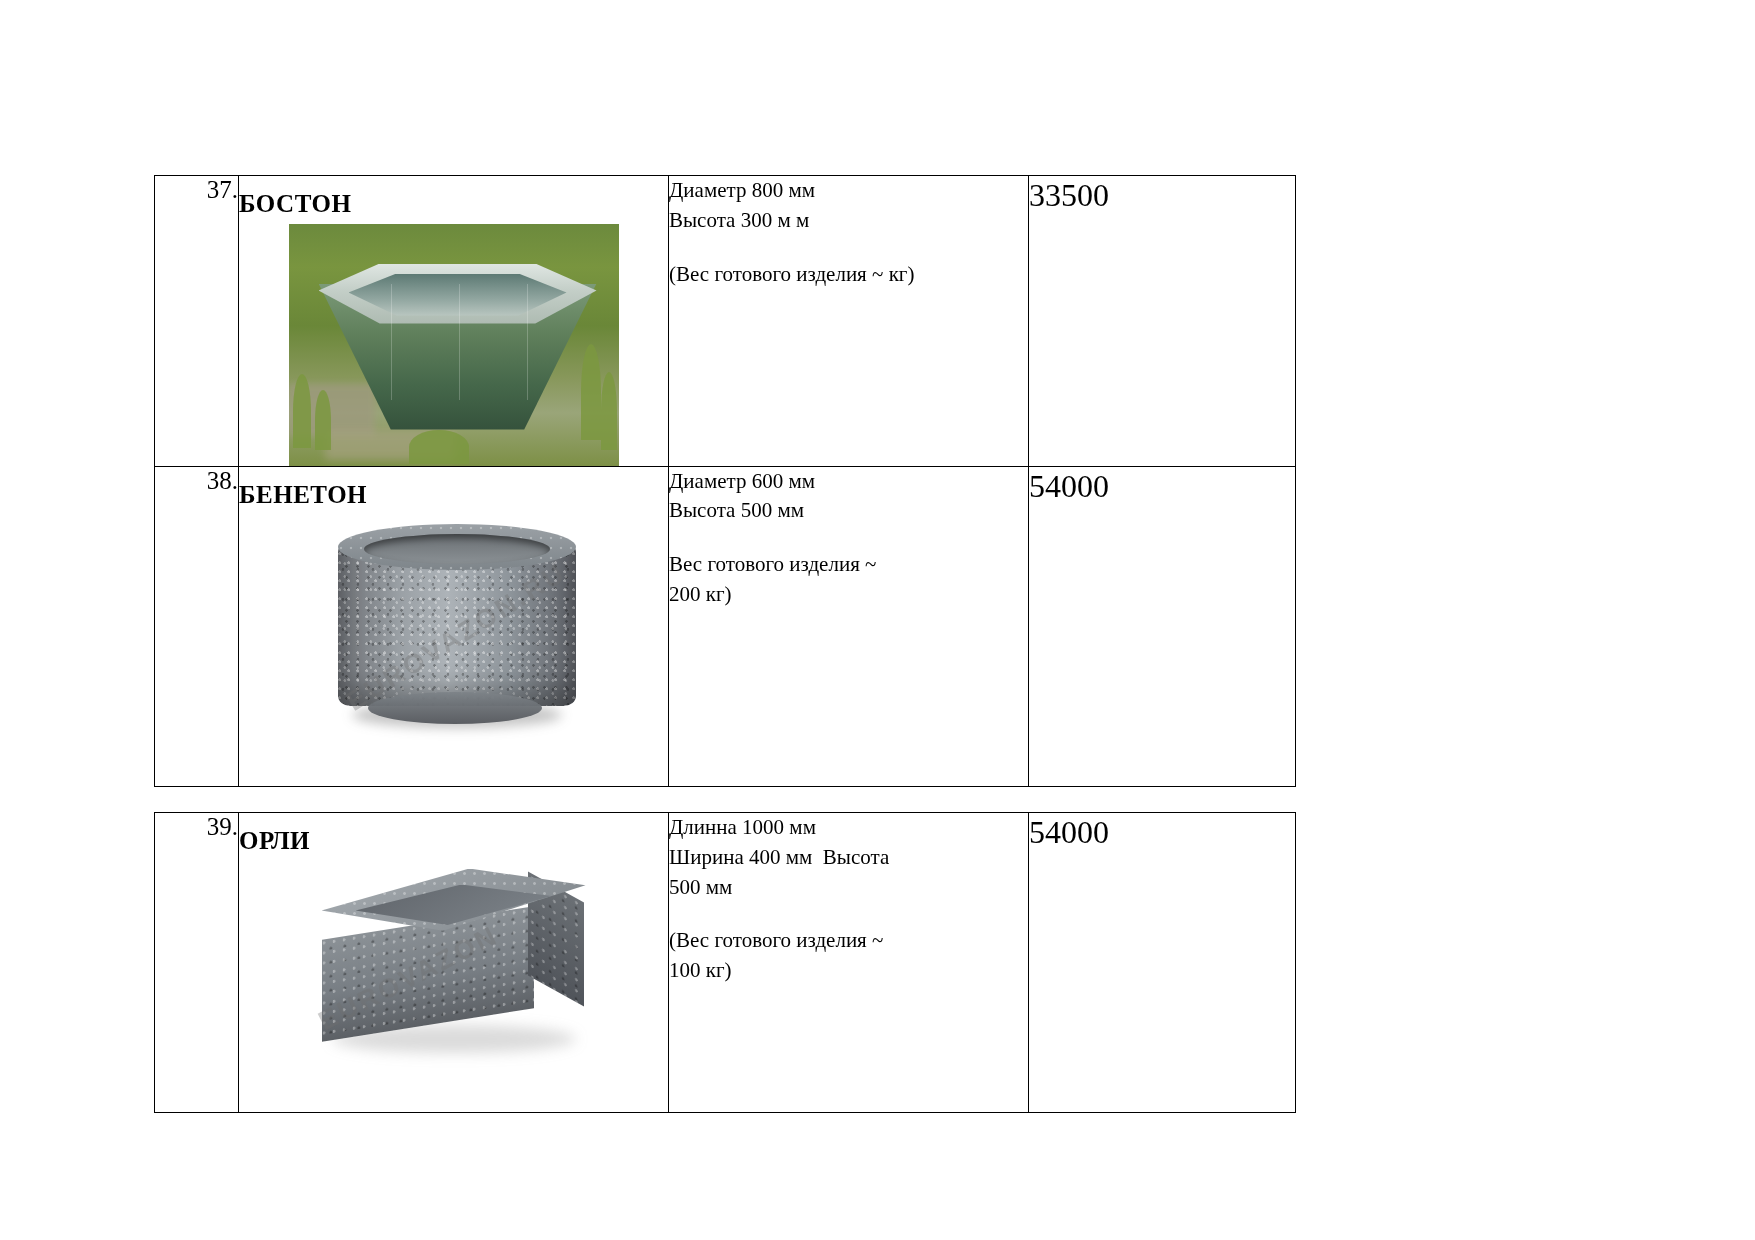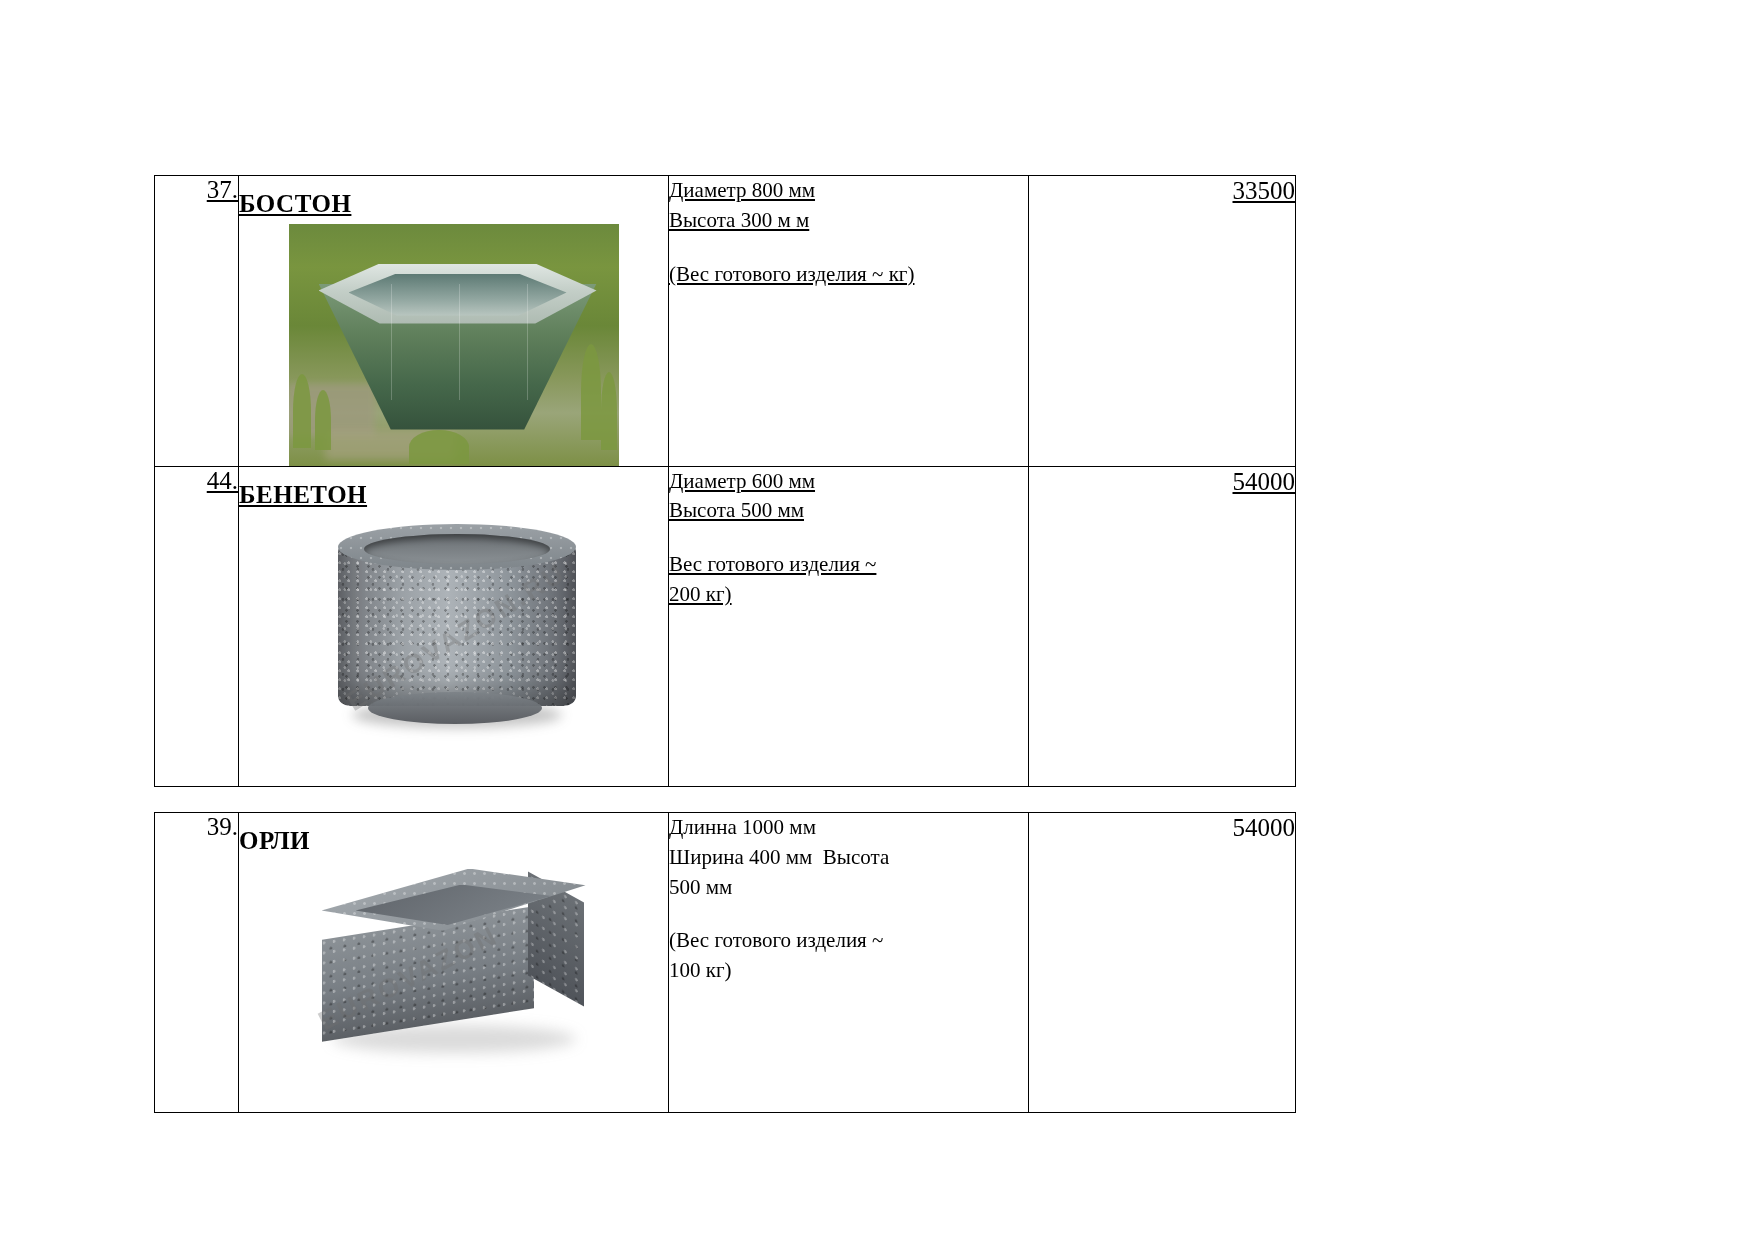--- a/index.html
+++ b/index.html
@@ -71,23 +71,22 @@
   .cell-desc {
     padding: 14px 10px 0 12px;
     font-size: 21px;
     line-height: 1.42;
   }
   .cell-desc .line { white-space: pre-wrap; }
   .cell-desc .gap { height: 24px; }
 
   .cell-price {
     padding: 46px 0 0 22px;
-    font-size: 25px;
+    font-size: 32px;
     line-height: 1.2;
-    text-align: right;
   }
 
   
   .photo-boston {
     width: 300px;
     height: 206px;
     background:
       linear-gradient(180deg, #6c8a3d 0%, #79953f 18%, #6a8738 42%, #87975a 63%, #9aa579 78%, #7d9046 100%);
     position: relative;
   }
@@ -309,21 +308,21 @@
     font-size: 27px;
     letter-spacing: 3px;
     transform: rotate(-27deg);
   }
 </style>
 </head>
 <body>
 
 <div class="page">
 
-  <table class="catalog-table" style="left:154px; top:175px;text-decoration:underline;">
+  <table class="catalog-table" style="left:154px; top:175px;">
     <colgroup>
       <col class="col-num">
         <col class="col-img">
         <col class="col-desc">
         <col class="col-price">
     </colgroup>
     <tbody>
 
       <tr style="height:281px;">
         <td class="cell-num">
@@ -357,21 +356,21 @@
           <div class="gap"></div>
           <div class="line">(Вес готового изделия ~ кг)</div>
         </td>
         <td class="cell-price">
           <span>33500</span>
         </td>
       </tr>
 
       <tr style="height:320px;">
         <td class="cell-num">
-          <span>44.</span>
+          <span>38.</span>
         </td>
         <td class="cell-img">
           <div class="prod-title">БЕНЕТОН</div>
           <div class="img-wrap" style="width:288px;height:230px;">
             <div class="photo-beneton" style="width:288px;height:230px;">
               <div class="beneton-shadow" style="left:42px; top:188px; width:210px; height:26px;"></div>
               <div class="beneton-body" style="left:28px; top:28px; width:238px; height:164px;"></div>
               <div class="beneton-rim" style="left:28px; top:10px; width:238px; height:46px;"></div>
               <div class="beneton-hole" style="left:54px; top:20px; width:186px; height:30px;"></div>
               <div class="beneton-base" style="left:58px; top:178px; width:174px; height:32px;"></div>

